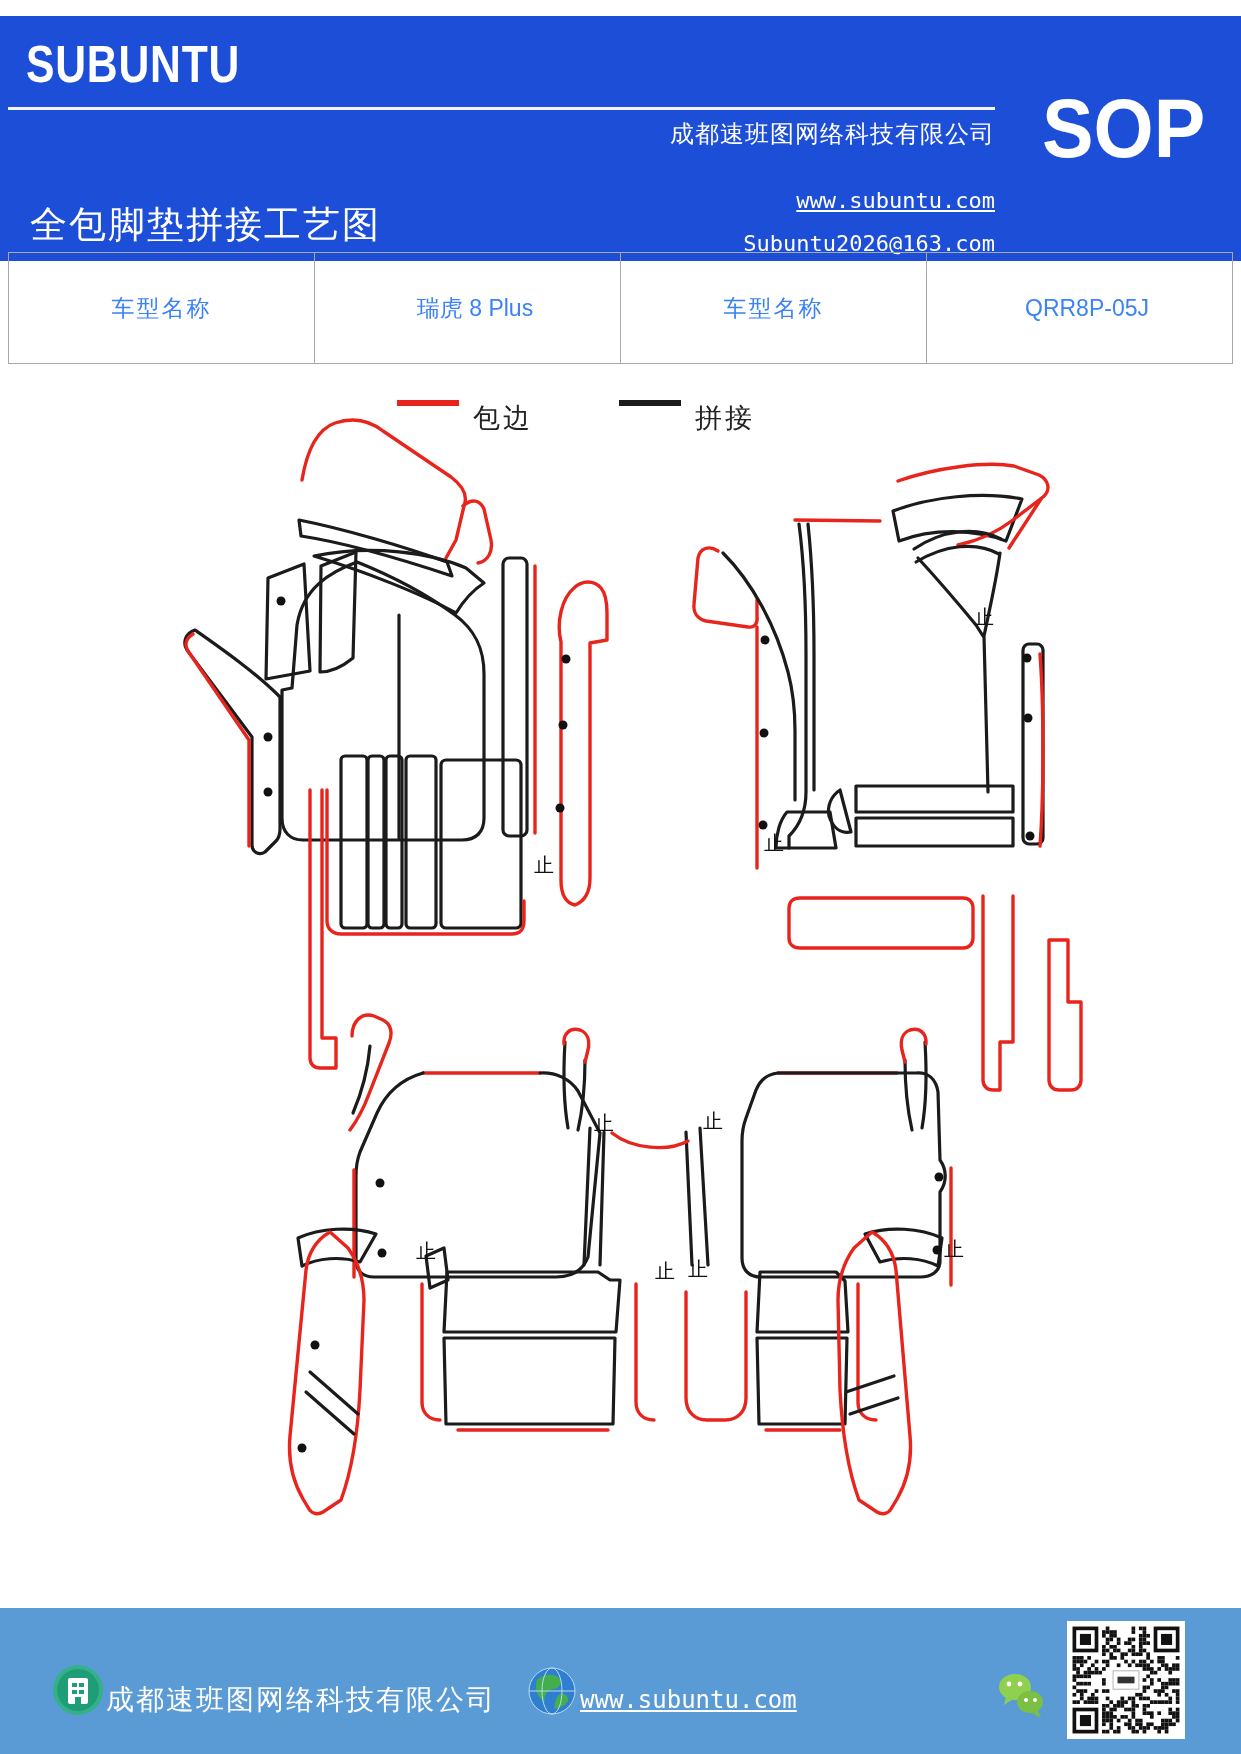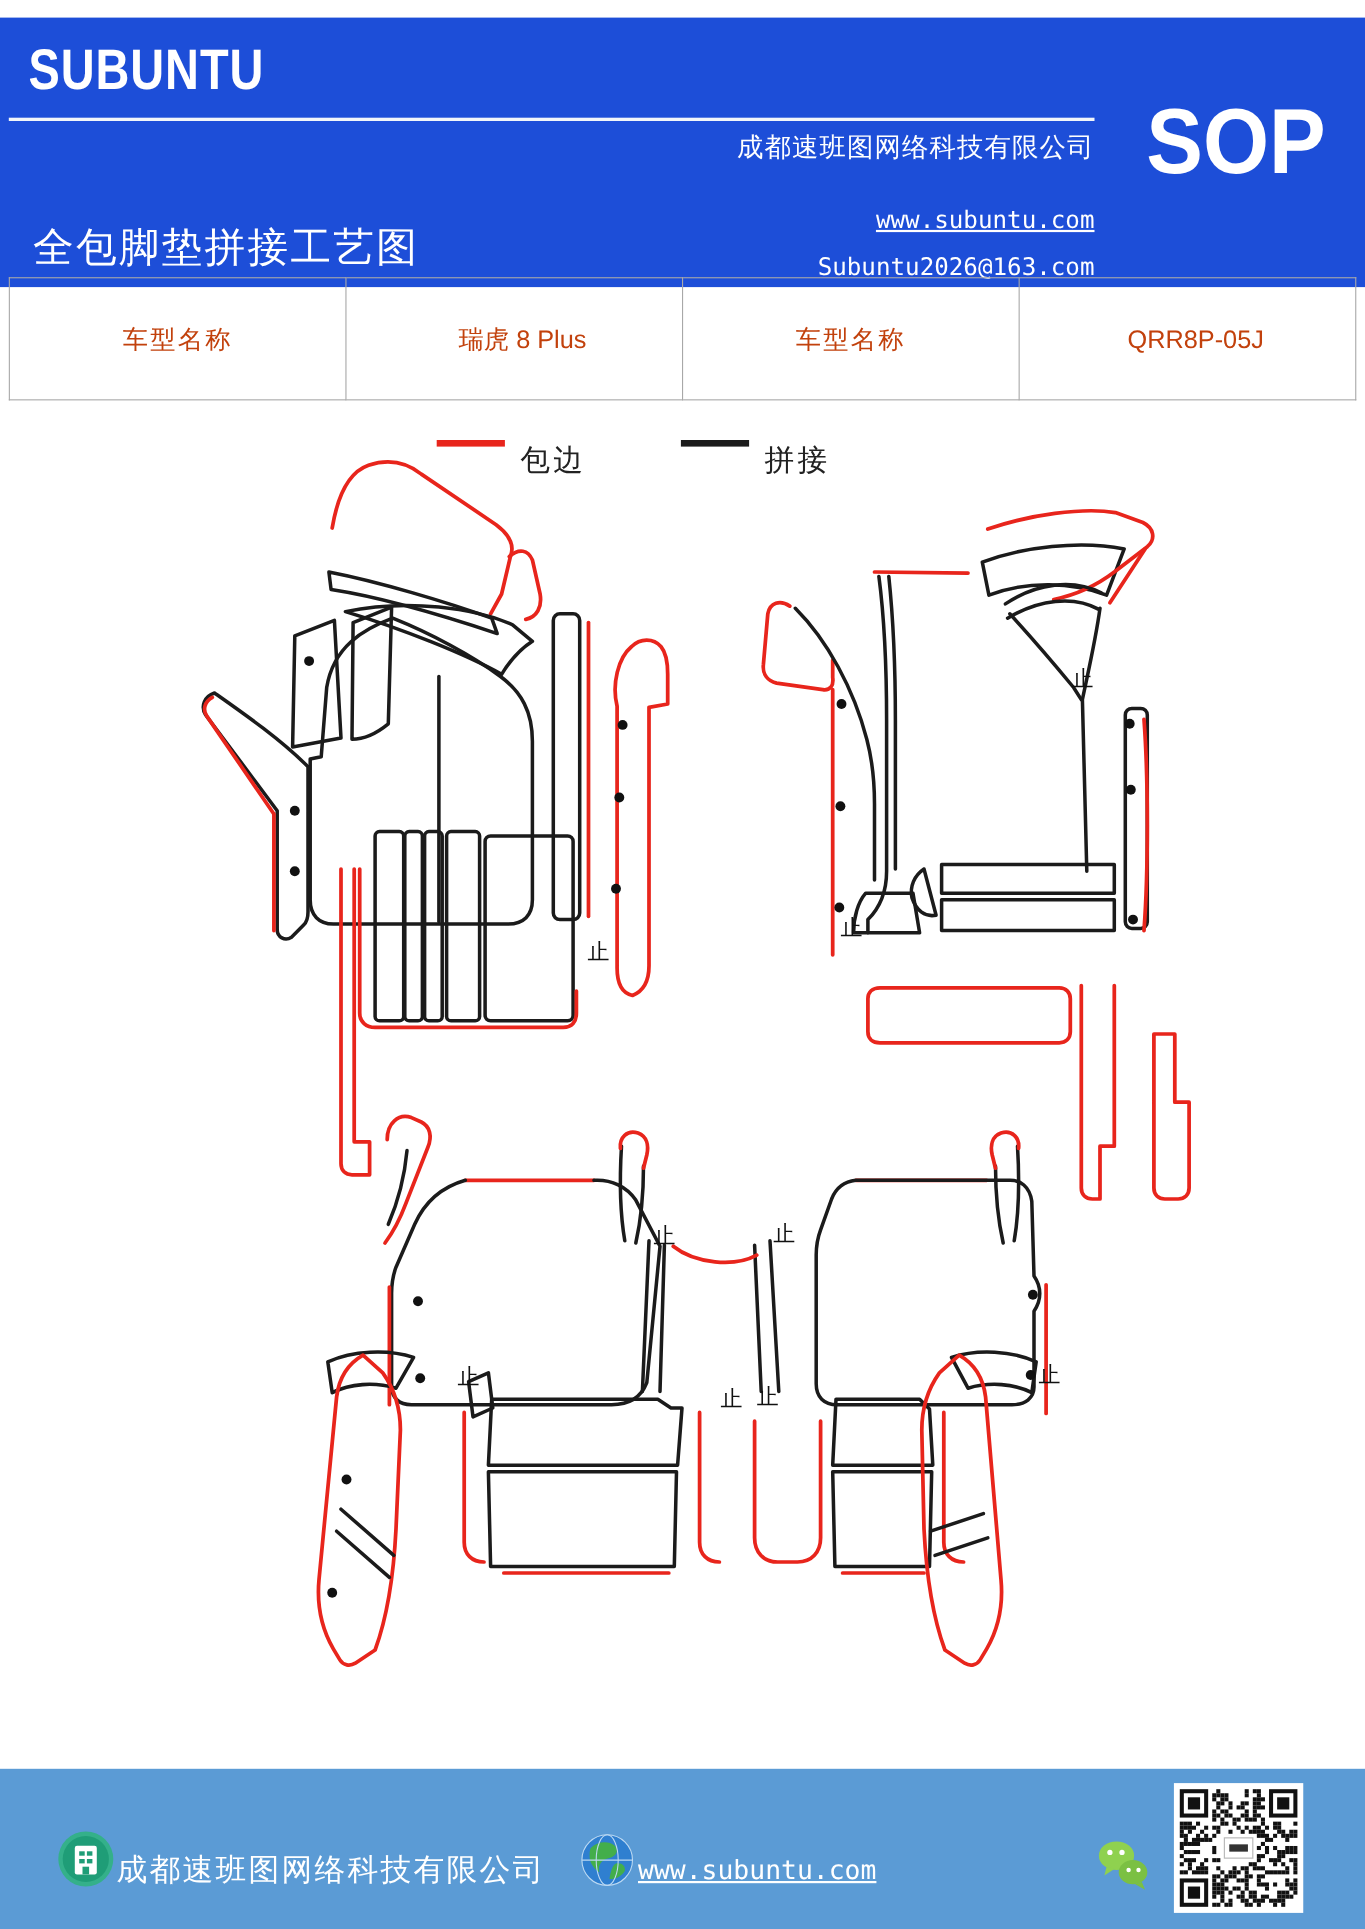--- a/index.html
+++ b/index.html
@@ -18,21 +18,21 @@
            font-family:"DejaVu Sans Mono","Liberation Mono",monospace; text-decoration:underline; }
   .h-mail { position:absolute; top:202px; left:600px; width:395px; text-align:right; color:#fff; font-size:22px;
             font-family:"DejaVu Sans Mono","Liberation Mono",monospace;margin-top:13px; }
   .sop { position:absolute; left:1042px; top:70px; color:#fff; font-size:84px; font-weight:bold; line-height:1;
          font-family:"Liberation Sans","DejaVu Sans",sans-serif; transform:scaleX(.92); transform-origin:left; }
 
   
   .info-table { position:absolute; left:8px; top:252px; width:1225px; height:112px; border-collapse:collapse;
                 table-layout:fixed; }
   .info-table td { border:1.6px solid #a8a8a8; text-align:center; vertical-align:middle; height:56px;
-                   font-size:23px; color:#c2410c; letter-spacing:2px; }
+                   font-size:23px; color:#3b82f6; letter-spacing:2px; }
   .info-table td.val { font-family:"Liberation Sans","DejaVu Sans",sans-serif; letter-spacing:0;padding-left:15px; }
 
   
   .legend-item { position:absolute; display:flex; align-items:flex-start; }
   .legend-swatch { width:62px; height:6px; display:inline-block; }
   .legend-label { font-size:27px; color:#222; margin-left:14px; letter-spacing:3px; }
 
   
   .diagram { position:absolute; left:0; top:0; width:1241px; height:1754px; pointer-events:none; }
   .diagram path { fill:none; stroke:#1b1b1b; stroke-width:3.2; stroke-linecap:round; stroke-linejoin:round; }

